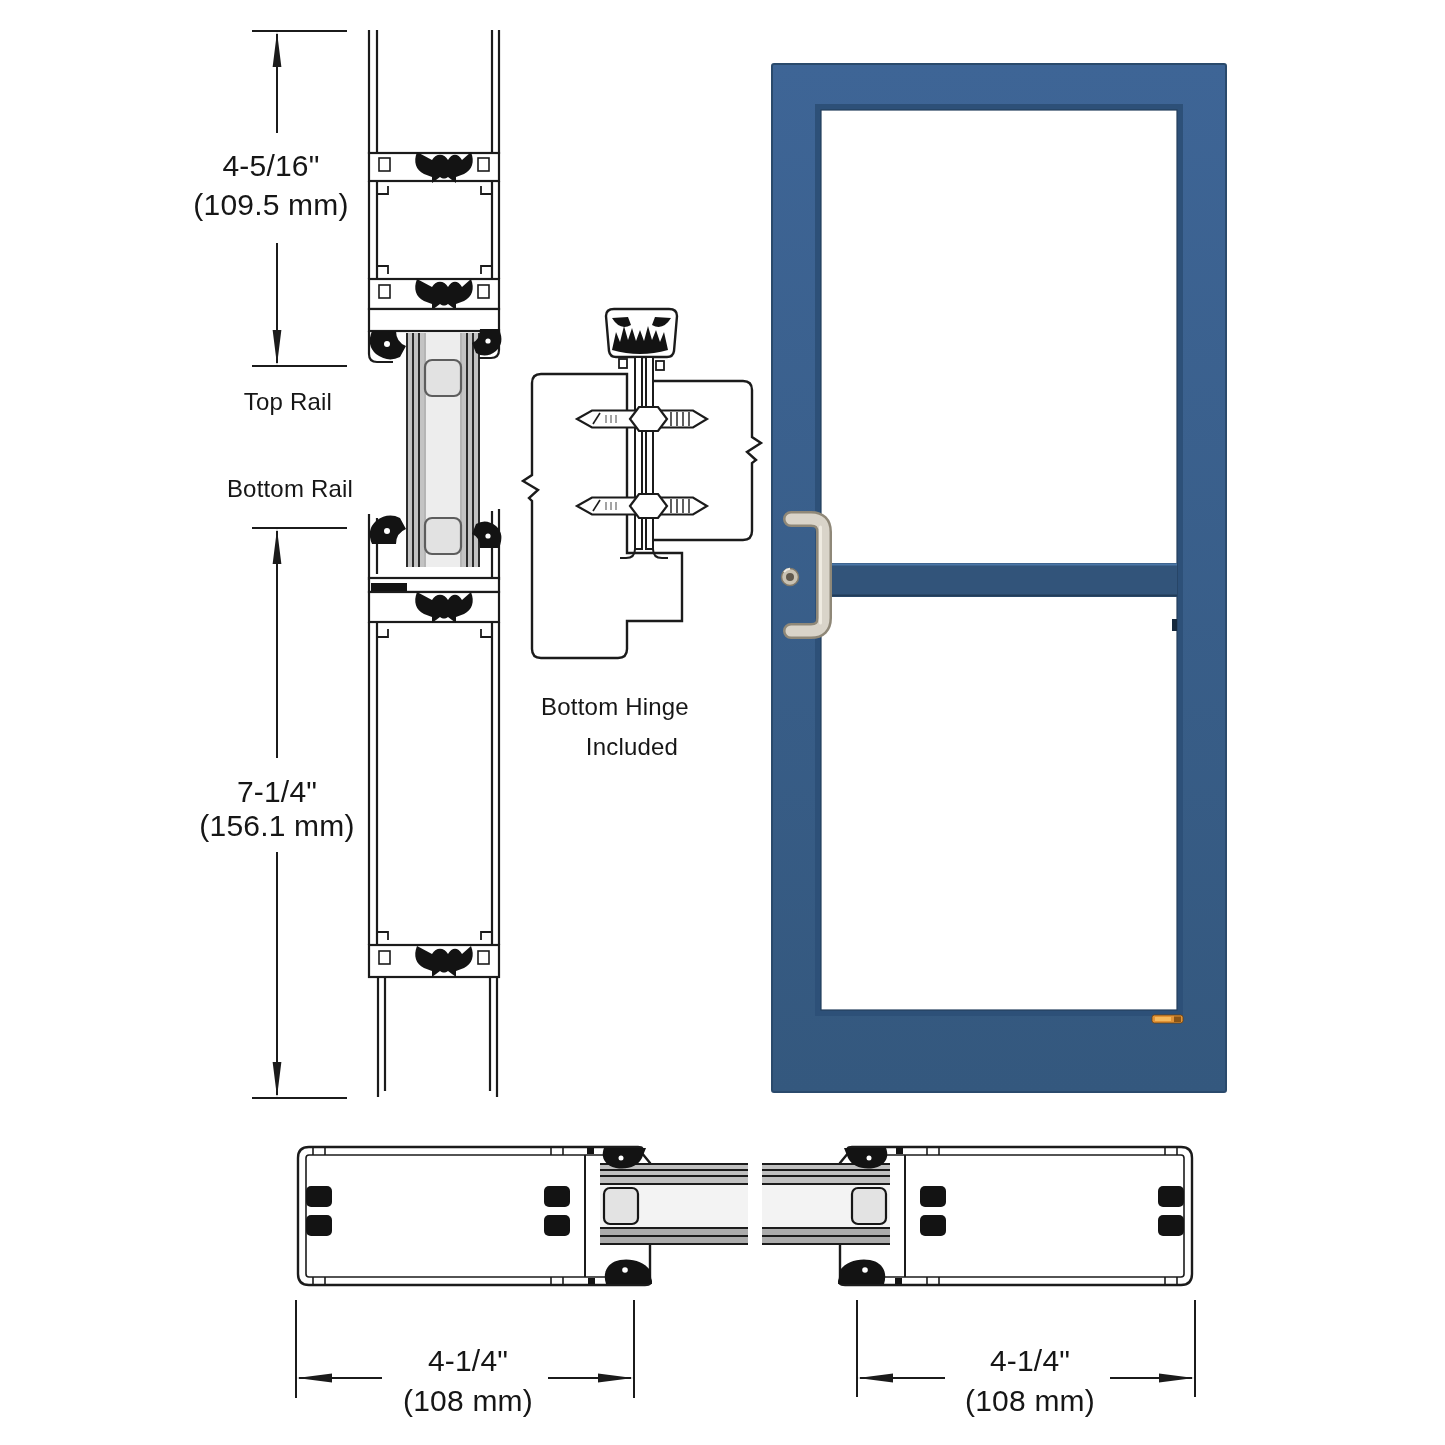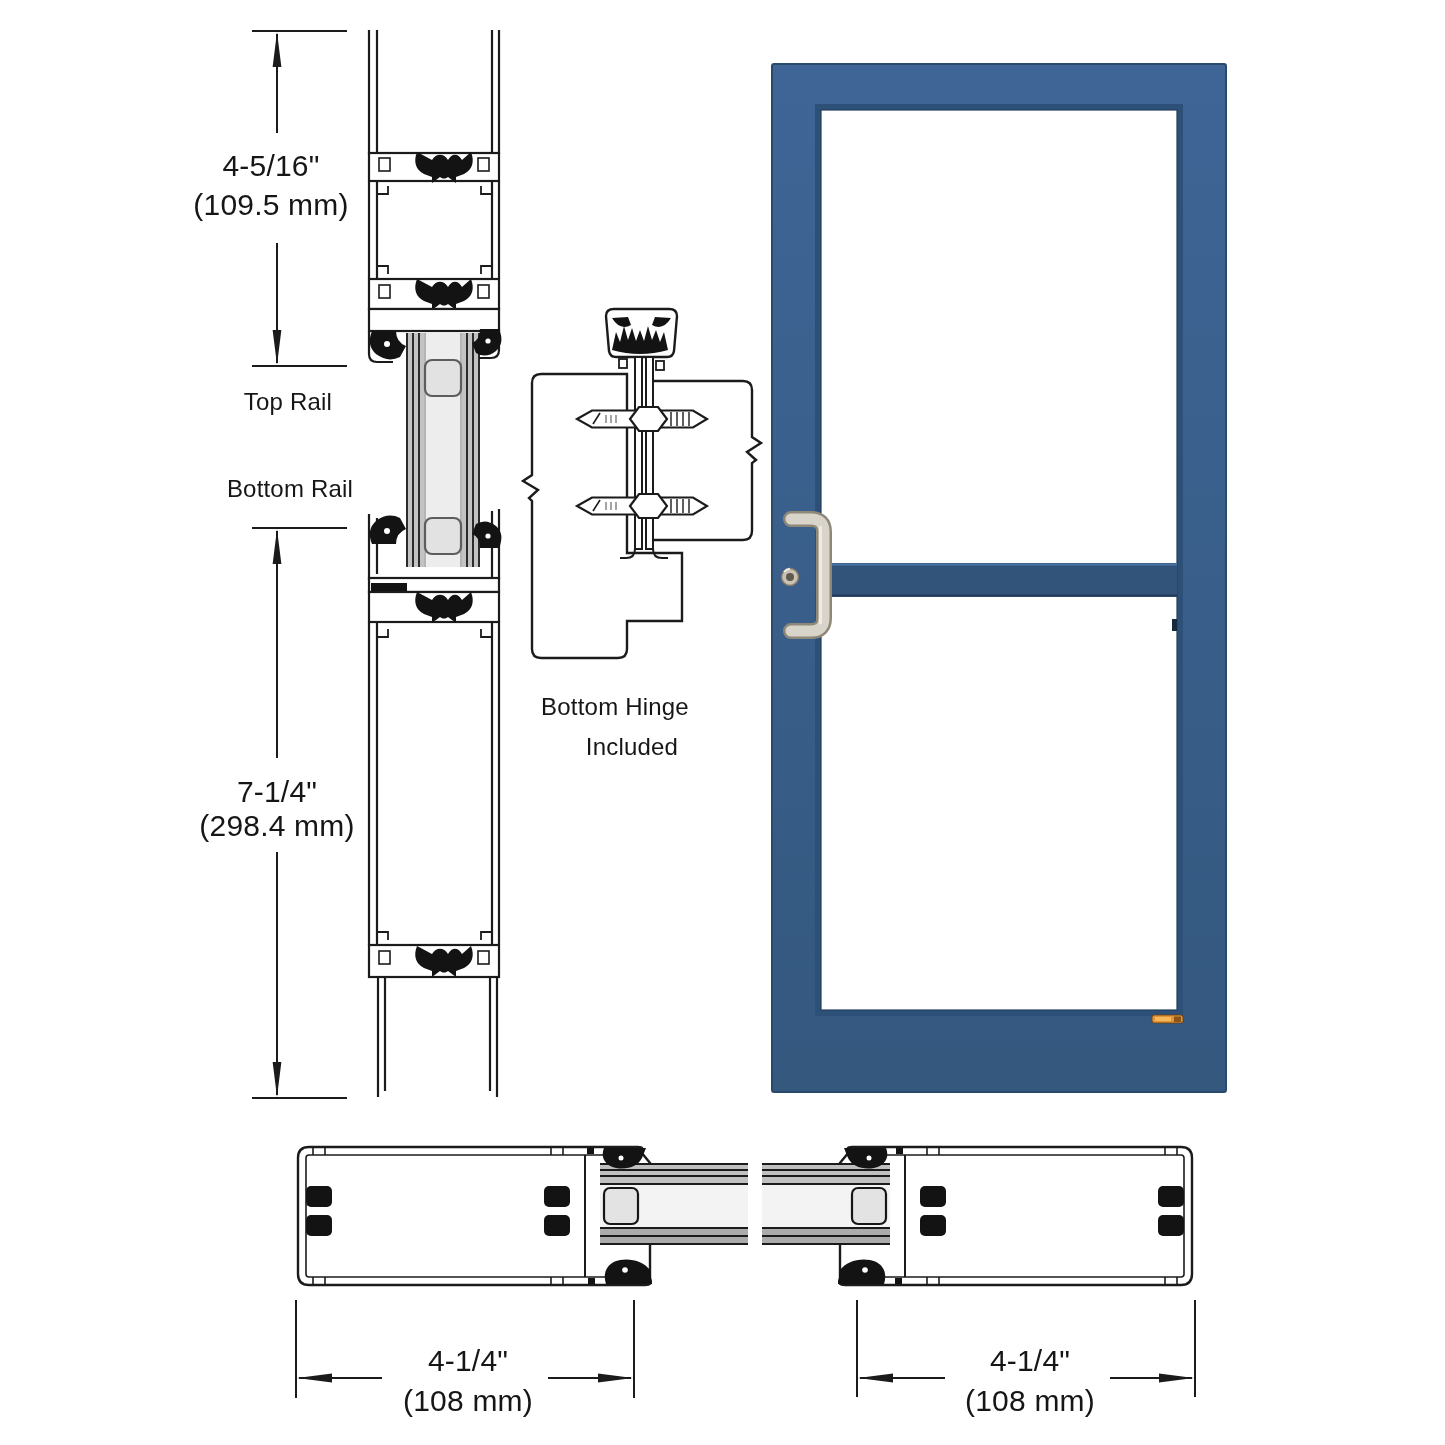--- a/index.html
+++ b/index.html
@@ -304,21 +304,21 @@
     <polygon points="858,1378 893,1373.6 893,1382.4" fill="#1b1b1b" stroke="none"></polygon>
     <polygon points="1194,1378 1159,1373.6 1159,1382.4" fill="#1b1b1b" stroke="none"></polygon>
   </g>
 </svg>
 
 <div class="lbl" style="left:271px;top:166px">4-5/16"</div>
 <div class="lbl" style="left:271px;top:205px">(109.5 mm)</div>
 <div class="lbl big" style="left:288px;top:402px">Top Rail</div>
 <div class="lbl big" style="left:290px;top:489px">Bottom Rail</div>
 <div class="lbl" style="left:277px;top:792px">7-1/4"</div>
-<div class="lbl" style="left:277px;top:826px">(298.4 mm)</div>
+<div class="lbl" style="left:277px;top:826px">(156.1 mm)</div>
 <div class="lbl big" style="left:615px;top:707px">Bottom Hinge</div>
 <div class="lbl big" style="left:632px;top:747px">Included</div>
 <div class="lbl" style="left:468px;top:1361px">4-1/4"</div>
 <div class="lbl" style="left:468px;top:1401px">(108 mm)</div>
 <div class="lbl" style="left:1030px;top:1361px">4-1/4"</div>
 <div class="lbl" style="left:1030px;top:1401px">(108 mm)</div>
 
 </div>
 
 </body></html>

